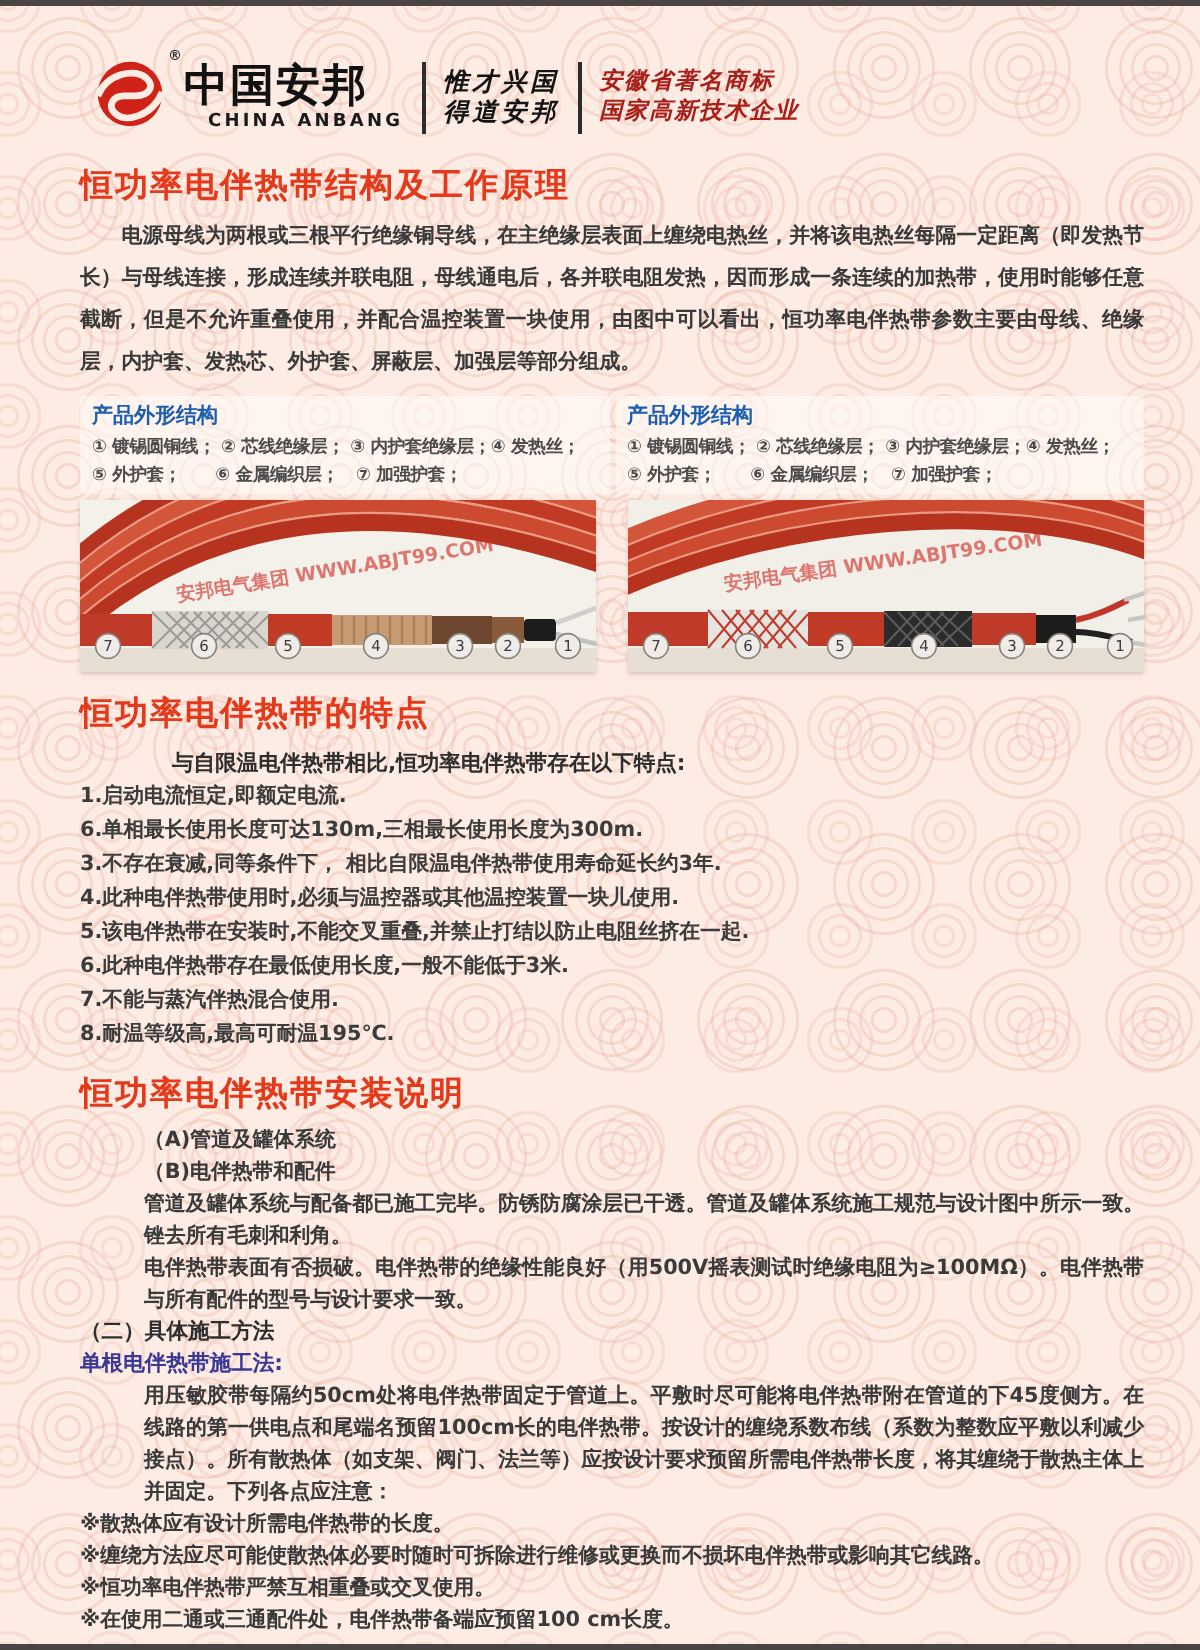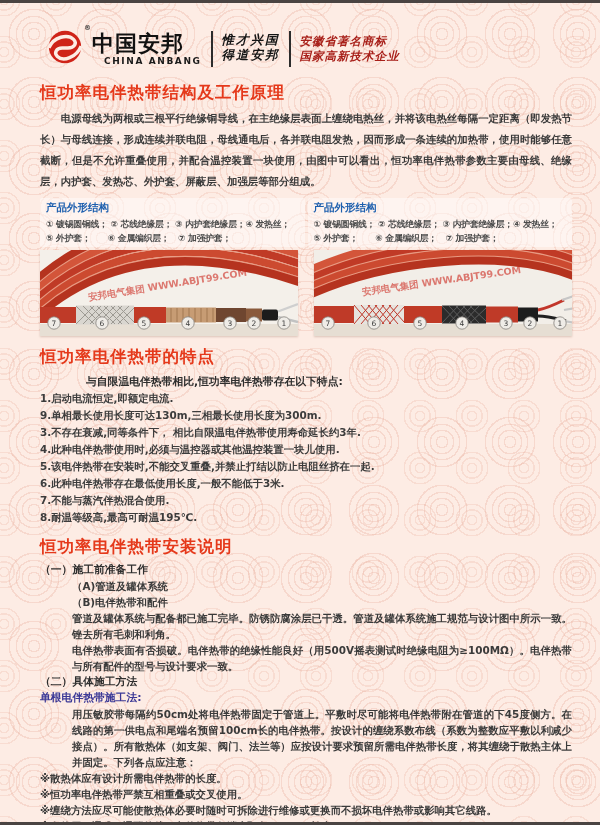--- a/index.html
+++ b/index.html
@@ -26,21 +26,21 @@
   .content{position:relative;z-index:1;padding:0 28px 0 40px;}
 
   
   .header{display:flex;align-items:center;margin:26px 0 0 6px;height:46px;}
   .logo-mark{flex:0 0 auto;margin-right:8px;position:relative;}
   .reg{position:absolute;top:-4px;right:-7px;font-size:7px;color:#333;font-weight:bold;}
   .brand{line-height:1;}
   .brand-cn{font-size:22px;font-weight:bold;color:#111;letter-spacing:1px;}
   .brand-en{font-size:9px;font-weight:bold;color:#1a1a1a;letter-spacing:1.6px;margin-top:2px;padding-left:12px;}
   .hdr-div{width:2px;height:36px;background:#2c2c2c;margin:0 9px;}
-  .slogan{font-family:Liberation Mono, monospace;font-weight:bold;font-style:italic;line-height:15px;white-space:nowrap;}
+  .slogan{font-family:Liberation Sans, sans-serif;font-weight:bold;font-style:italic;line-height:15px;white-space:nowrap;}
   .slogan.black{font-size:12.5px;color:#141414;letter-spacing:2px;}
   .slogan.red{font-size:11.5px;color:#a8201a;letter-spacing:1px;}
 
   
   .sec-title{font-size:16.5px;font-weight:bold;color:#e5391b;letter-spacing:1px;margin:10px 0 4px 0;}
   .para{font-size:10.4px;font-weight:bold;color:#3a3a3a;line-height:21px;text-align:justify;margin:2px 0 0 0;}
   .para.indent{text-indent:2em;}
 
   
   .struct-row{display:flex;gap:3px;margin-top:6px;}
@@ -195,36 +195,35 @@
             <circle cx="246" cy="73" r="6.2" fill="#efece7" stroke="#85827c" stroke-width="0.8"></circle>
               <text x="246" y="75.5">1</text>
           </g>
         </svg>
       </figure>
     </div>
 
     <div class="sec-title">恒功率电伴热带的特点</div>
     <div class="bold-line">与自限温电伴热带相比,恒功率电伴热带存在以下特点:</div>
     <div class="feat-item">1.启动电流恒定,即额定电流.</div>
-    <div class="feat-item">9.单相最长使用长度可达130m,三相最长使用长度为300m.</div>
+    <div class="feat-item">6.单相最长使用长度可达130m,三相最长使用长度为300m.</div>
     <div class="feat-item">3.不存在衰减,同等条件下， 相比自限温电伴热带使用寿命延长约3年.</div>
     <div class="feat-item">4.此种电伴热带使用时,必须与温控器或其他温控装置一块儿使用.</div>
     <div class="feat-item">5.该电伴热带在安装时,不能交叉重叠,并禁止打结以防止电阻丝挤在一起.</div>
     <div class="feat-item">6.此种电伴热带存在最低使用长度,一般不能低于3米.</div>
     <div class="feat-item">7.不能与蒸汽伴热混合使用.</div>
     <div class="feat-item">8.耐温等级高,最高可耐温195℃.</div>
 
     <div class="sec-title">恒功率电伴热带安装说明</div>
-    <div class="sub-bold">（一）施工前准备工作</div>
     <div class="s3-line">（A)管道及罐体系统</div>
     <div class="s3-line">（B)电伴热带和配件</div>
     <div class="s3-line">管道及罐体系统与配备都已施工完毕。防锈防腐涂层已干透。管道及罐体系统施工规范与设计图中所示一致。锉去所有毛刺和利角。</div>
     <div class="s3-line">电伴热带表面有否损破。电伴热带的绝缘性能良好（用500V摇表测试时绝缘电阻为≥100MΩ）。电伴热带与所有配件的型号与设计要求一致。</div>
     <div class="sub-bold">（二）具体施工方法</div>
     <div class="method-title">单根电伴热带施工法:</div>
     <div class="s3-line">用压敏胶带每隔约50cm处将电伴热带固定于管道上。平敷时尽可能将电伴热带附在管道的下45度侧方。在线路的第一供电点和尾端名预留100cm长的电伴热带。按设计的缠绕系数布线（系数为整数应平敷以利减少接点）。所有散热体（如支架、阀门、法兰等）应按设计要求预留所需电伴热带长度，将其缠绕于散热主体上并固定。下列各点应注意：</div>
     <div class="note">※散热体应有设计所需电伴热带的长度。</div>
+    <div class="note">※缠绕方法应尽可能使散热体必要时随时可拆除进行维修或更换而不损坏电伴热带或影响其它线路。</div>
     <div class="note">※恒功率电伴热带严禁互相重叠或交叉使用。</div>
-    <div class="note">※缠绕方法应尽可能使散热体必要时随时可拆除进行维修或更换而不损坏电伴热带或影响其它线路。</div>
     <div class="note">※在使用二通或三通配件处，电伴热带备端应预留100 cm长度。</div>
 
   </div>
 </div>
 
 </body></html>

